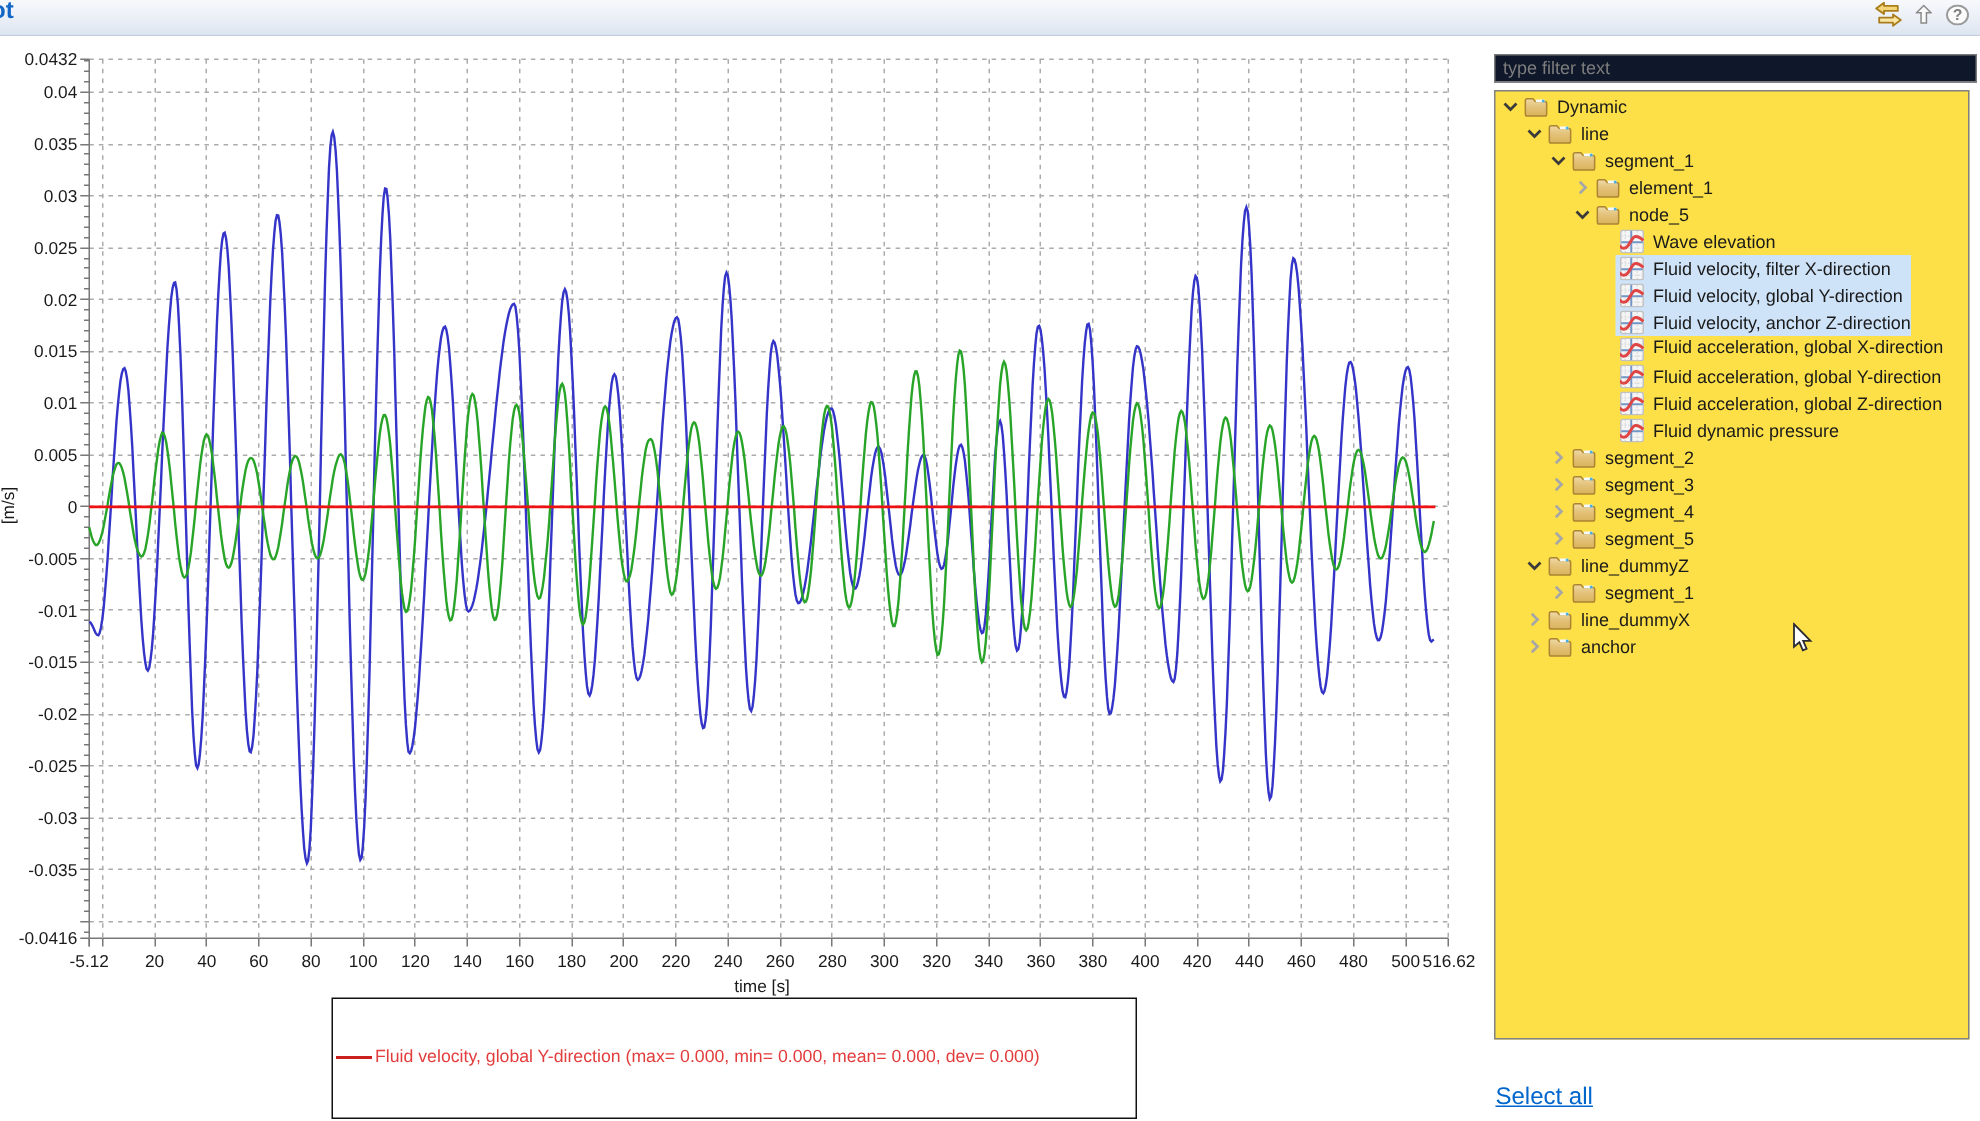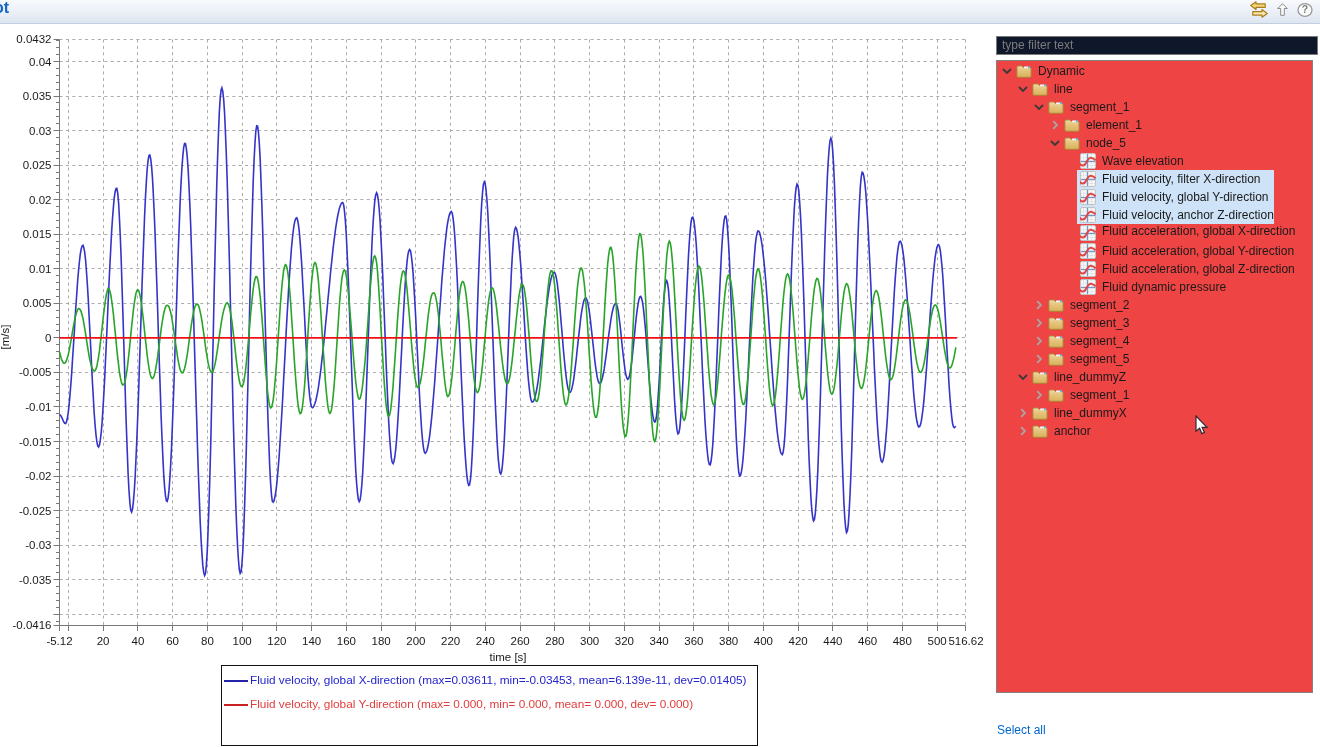--- a/index.html
+++ b/index.html
@@ -8,22 +8,22 @@
 .g{stroke:#ababab;stroke-width:1;stroke-dasharray:3,3.4}
 .ax{stroke:#787878;stroke-width:1}
 .tl{font-size:11.5px;fill:#1a1a1a}
 .lbl{font-size:12px;color:#1a1a1a;line-height:18px;height:18px;white-space:nowrap}
 .hl{background:#cfe3f8}
 .legend{left:221px;top:665px;width:535px;height:79px;border:1px solid #111;background:#fff}
 .lrow{position:absolute;left:2px;height:25px;line-height:25px;white-space:nowrap;font-size:11.8px}
 .sw{display:inline-block;width:24px;height:0;border-top:2px solid;vertical-align:middle;margin-right:2px}
 .filter{left:996px;top:36px;width:315px;height:17px;border:1px solid #7a7a7a;background:#0f172a;
  font-size:12px;color:#7c7c7c;line-height:17px;padding-left:5px}
-.tree{left:996px;top:60px;width:315px;height:631px;border:1px solid #828282;background:#ef4444}
-.sel{left:997px;top:723px;font-size:12px;color:#0066cc;}
+.tree{left:996px;top:60px;width:315px;height:631px;border:1px solid #828282;background:#fde047}
+.sel{left:997px;top:723px;font-size:16px;color:#0066cc;text-decoration:underline}
 </style></head>
 <body>
 <svg class="abs" style="left:0;top:0" width="990" height="747">
 <line x1="59.5" y1="39.5" x2="965.5" y2="39.5" class="g"></line>
 <line x1="59.5" y1="61.5" x2="965.5" y2="61.5" class="g"></line>
 <line x1="59.5" y1="96.5" x2="965.5" y2="96.5" class="g"></line>
 <line x1="59.5" y1="130.5" x2="965.5" y2="130.5" class="g"></line>
 <line x1="59.5" y1="165.5" x2="965.5" y2="165.5" class="g"></line>
 <line x1="59.5" y1="199.5" x2="965.5" y2="199.5" class="g"></line>
 <line x1="59.5" y1="234.5" x2="965.5" y2="234.5" class="g"></line>
@@ -240,21 +240,20 @@
  <path d="M17.2,12.4 L12,8.6 L12,10.7 L2.8,10.7 L2.8,14.1 L12,14.1 L12,16.2 Z" fill="#f9e6a4" stroke="#aa7d1c" stroke-width="1.2" stroke-linejoin="round"></path>
 </svg>
 <svg class="abs" style="left:1277px;top:3px" width="11" height="13">
  <path d="M5.5,0.7 L10.3,5.5 L7.3,5.5 L7.3,12.3 L3.7,12.3 L3.7,5.5 L0.7,5.5 Z" fill="#fafafa" stroke="#8a8a8a" stroke-width="1"></path>
 </svg>
 <svg class="abs" style="left:1297px;top:3px" width="16" height="14">
  <ellipse cx="8" cy="7" rx="7" ry="6.3" fill="#fbfbfb" stroke="#9a9a9a" stroke-width="1.3"></ellipse>
  <text x="8" y="10.2" text-anchor="middle" style="font-size:10.5px;font-weight:bold;fill:#7e7e7e;font-family:'Liberation Sans'">?</text>
 </svg>
 <div class="abs legend">
- <div class="lrow" style="top:2px;color:#2424cc"><span class="sw" style="border-color:#2222aa"></span>Fluid velocity, global X-direction (max=0.03611, min=-0.03453, mean=6.139e-11, dev=0.01405)</div>
  <div class="lrow" style="top:26px;color:#e23c3c"><span class="sw" style="border-color:#cc2020"></span>Fluid velocity, global Y-direction (max= 0.000, min= 0.000, mean= 0.000, dev= 0.000)</div>
 </div>
 <div class="abs filter">type filter text</div>
 <div class="abs tree">
 <svg class="abs" style="left:5px;top:5px" width="10" height="10">
       <path d="M1,3 L5,7 L9,3" stroke="#3a3a3a" stroke-width="1.8" fill="none"></path>
     </svg>
     <svg class="abs" style="left:19px;top:3px" width="16" height="14" viewBox="0 0 16 14">
       <defs>
         <linearGradient id="fg" x1="0" y1="0" x2="0" y2="1">

